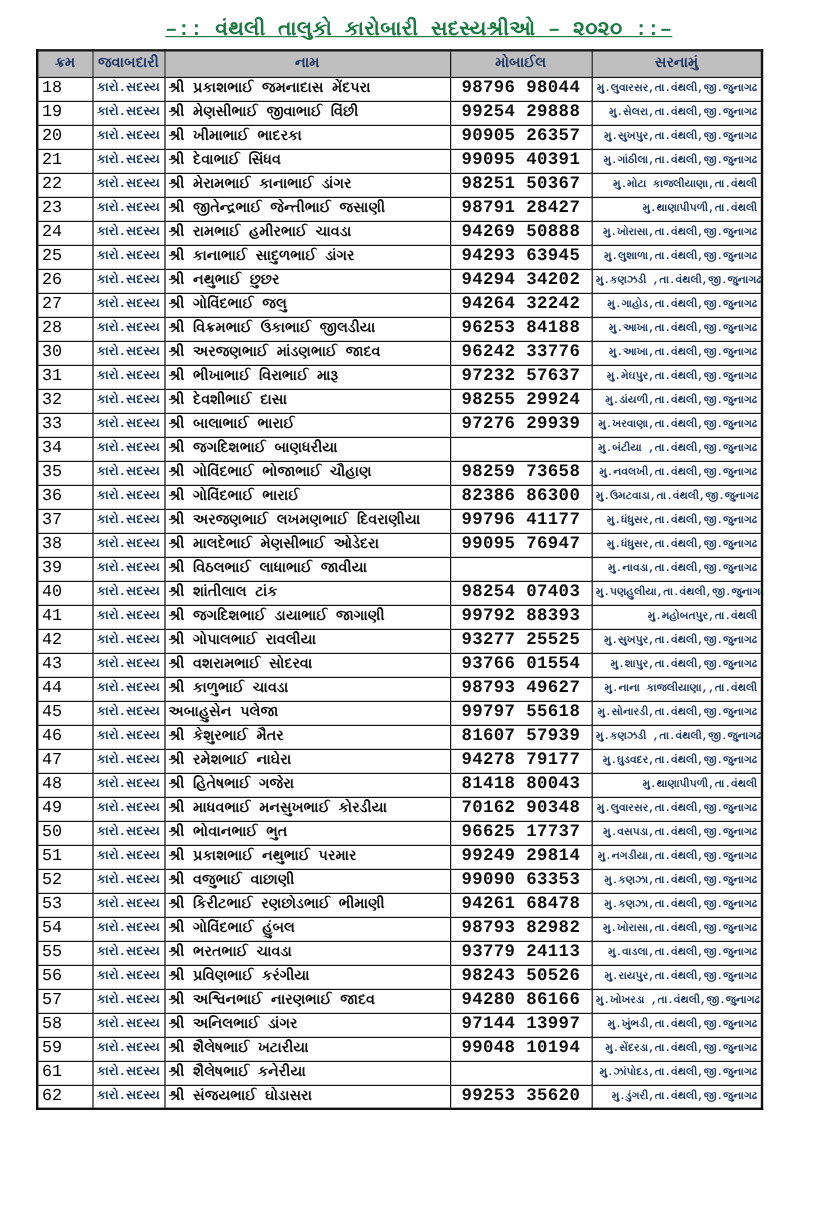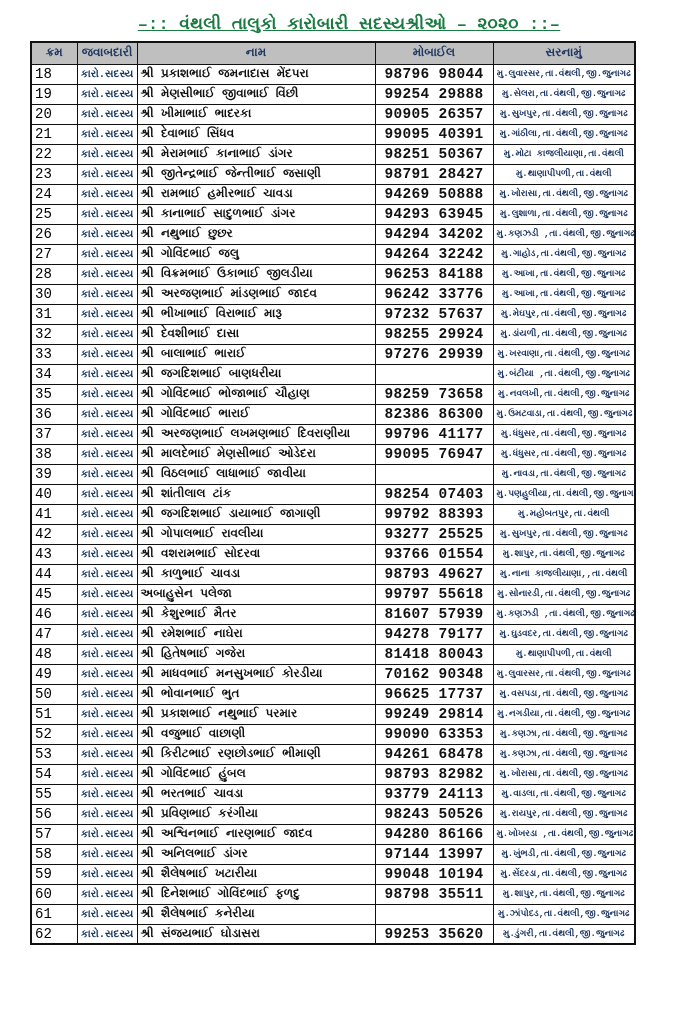--- a/index.html
+++ b/index.html
@@ -30,21 +30,21 @@
   }
   col.c-no{width:46px;}
   col.c-role{width:60px;}
   col.c-name{width:238px;}
   col.c-mobile{width:118px;}
   col.c-address{width:142px;}
   td.no{font-size:14px;text-align:left;font-weight:500;}
   td.role{font-size:10.5px;text-align:center;color:#17365d;font-weight:bold;margin-top:43px;}
   td.name{font-size:12px;text-align:left;font-weight:bold;color:#111;}
   td.mobile{font-size:14.5px;text-align:center;font-weight:bold;color:#111;letter-spacing:0.3px;}
-  td.address{font-size:9px;text-align:center;font-weight:bold;color:#1f3864;}
+  td.address{font-size:9px;text-align:right;font-weight:bold;color:#1f3864;}
 </style>
 </head>
 <body>
 
 <div class="page">
 
   <div class="doc-title">–:: વંથલી તાલુકો કારોબારી સદસ્યશ્રીઓ – ૨૦૨૦ ::–</div>
 
   <table class="member-table">
     <colgroup>
@@ -386,27 +386,20 @@
     </tr>
 
     <tr>
       <td class="no">59</td>
       <td class="role">કારો.સદસ્ય</td>
       <td class="name">શ્રી શૈલેષભાઈ ખટારીયા</td>
       <td class="mobile">99048 10194</td>
       <td class="address">મુ.સેંદરડા,તા.વંથલી,જી.જુનાગઢ</td>
     </tr>
 
-    <tr>
-      <td class="no">60</td>
-      <td class="role">કારો.સદસ્ય</td>
-      <td class="name">શ્રી દિનેશભાઈ ગોવિંદભાઈ ફળદુ</td>
-      <td class="mobile">98798 35511</td>
-      <td class="address">મુ.શાપુર,તા.વંથલી,જી.જુનાગઢ</td>
-    </tr>
 
     <tr>
       <td class="no">61</td>
       <td class="role">કારો.સદસ્ય</td>
       <td class="name">શ્રી શૈલેષભાઈ કનેરીયા</td>
       <td class="mobile"></td>
       <td class="address">મુ.ઝાંપોદડ,તા.વંથલી,જી.જુનાગઢ</td>
     </tr>
 
     <tr>

